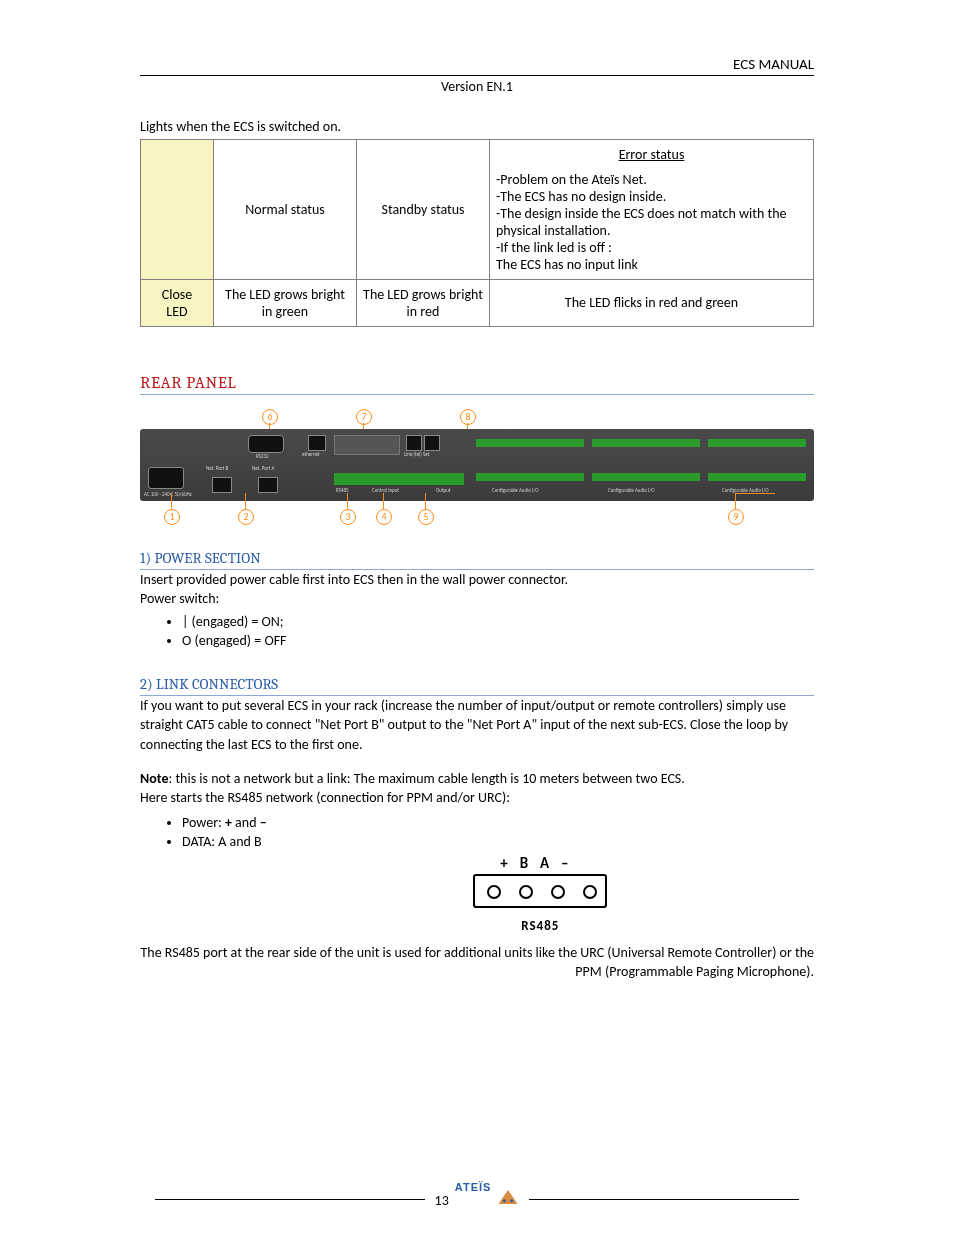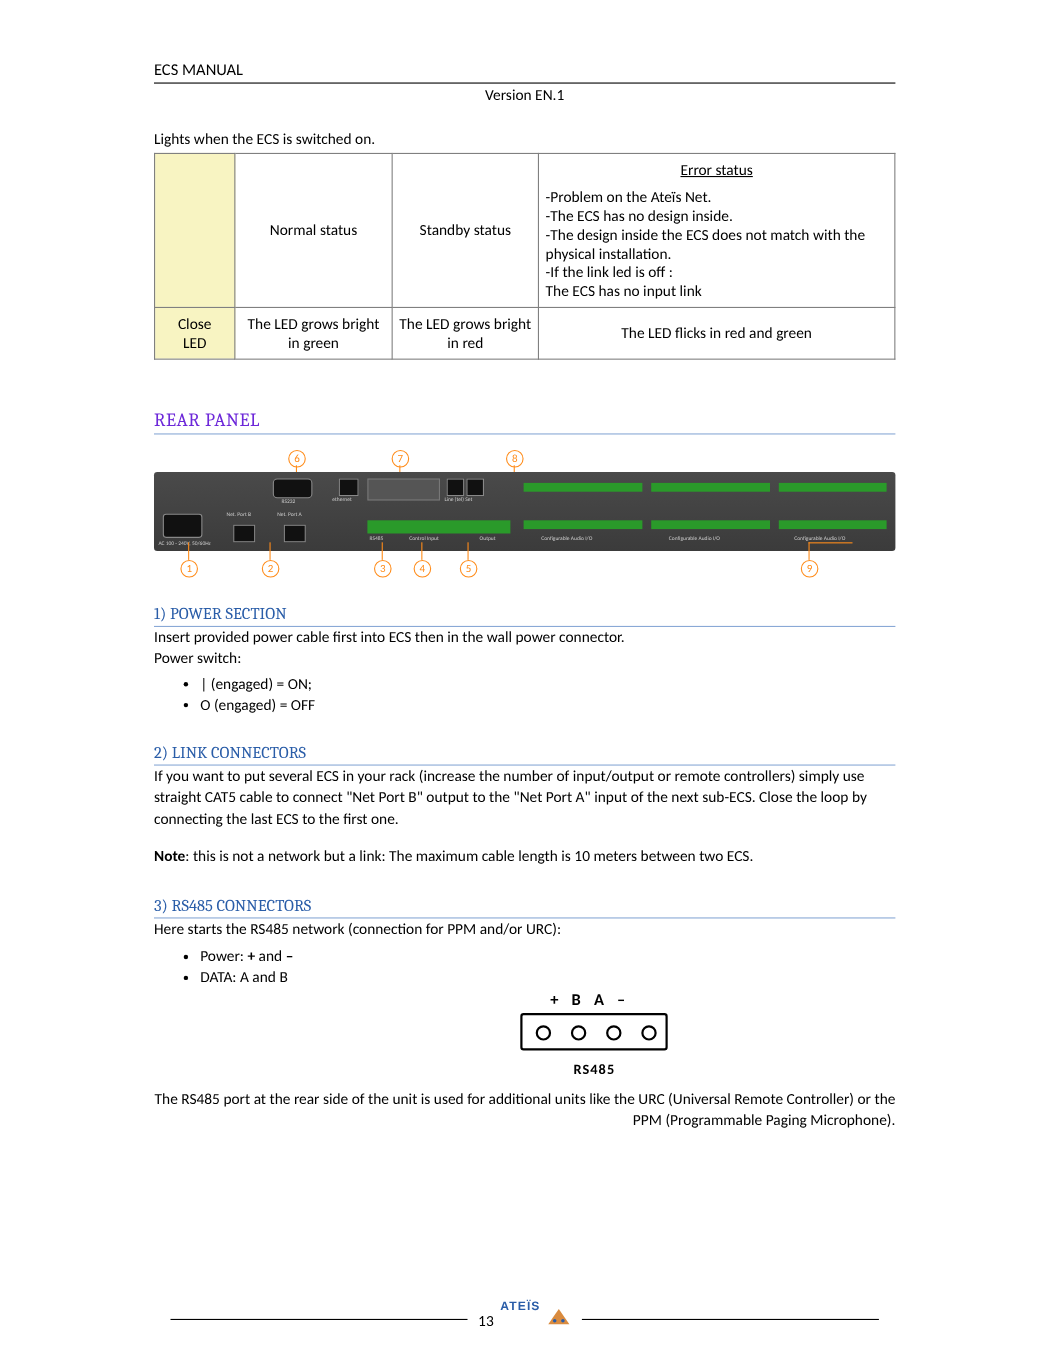--- a/index.html
+++ b/index.html
@@ -10,21 +10,21 @@
     font-size: 14px;
     color: #000;
   }
   .page {
     width: 954px;
     height: 1235px;
     box-sizing: border-box;
     padding: 55px 140px 30px 140px;
     position: relative;
   }
-  .header-title { text-align: left; font-size: 15px; }
+  .header-title { text-align: right; font-size: 15px; }
   .header-line {
     border: none;
     border-top: 1px solid #000;
     margin: 2px 0 2px 0;
   }
   .header-sub { text-align: center; font-size: 14px; margin-bottom: 22px; }
 
   .body-text { font-size: 14px; line-height: 1.4; }
 
   table.status {
@@ -41,21 +41,21 @@
   table.status td.rowhead {
     background: #f8f4c2;
     text-align: center;
     width: 60px;
   }
   table.status td.center { text-align: center; }
   table.status .err-head { text-align: center; text-decoration: underline; margin-bottom: 8px; display:block; }
   table.status td.err { vertical-align: top; }
 
   .section-h {
-    color: #6d28d9;
+    color: #b91c1c;
     font-family: "Cambria", Georgia, serif;
     font-variant: small-caps;
     letter-spacing: .5px;
     font-size: 17px;
     margin-top: 46px;
     border-bottom: 1px solid #8aa9d6;
     padding-bottom: 2px;
   }
   .sub-h {
     color: #2a5da8;
@@ -228,21 +228,20 @@
     <li>| (engaged) = ON;</li>
     <li>O (engaged) = OFF</li>
   </ul>
 
   <div class="sub-h">2) LINK CONNECTORS</div>
   <div class="body-text">If you want to put several ECS in your rack (increase the number of input/output or remote controllers) simply use straight CAT5 cable to connect "Net Port B" output to the "Net Port A" input of the next sub-ECS. Close the loop by connecting the last ECS to the first one.</div>
   <div class="body-text note" style="margin-top:14px">
     <b>Note</b><span>: this is not a network but a link: The maximum cable length is 10 meters between two ECS.</span>
   </div>
 
-  <div class="sub-h">3) RS485 CONNECTORS</div>
   <div class="body-text">Here starts the RS485 network (connection for PPM and/or URC):</div>
 
   <div style="display:flex; align-items:flex-start; ">
     <ul class="bul" style="flex:0 0 auto">
       <li>
         <span>Power: </span><b>+</b><span> and </span><b>–</b>
       </li>
       <li>DATA: A and B</li>
     </ul>
 

